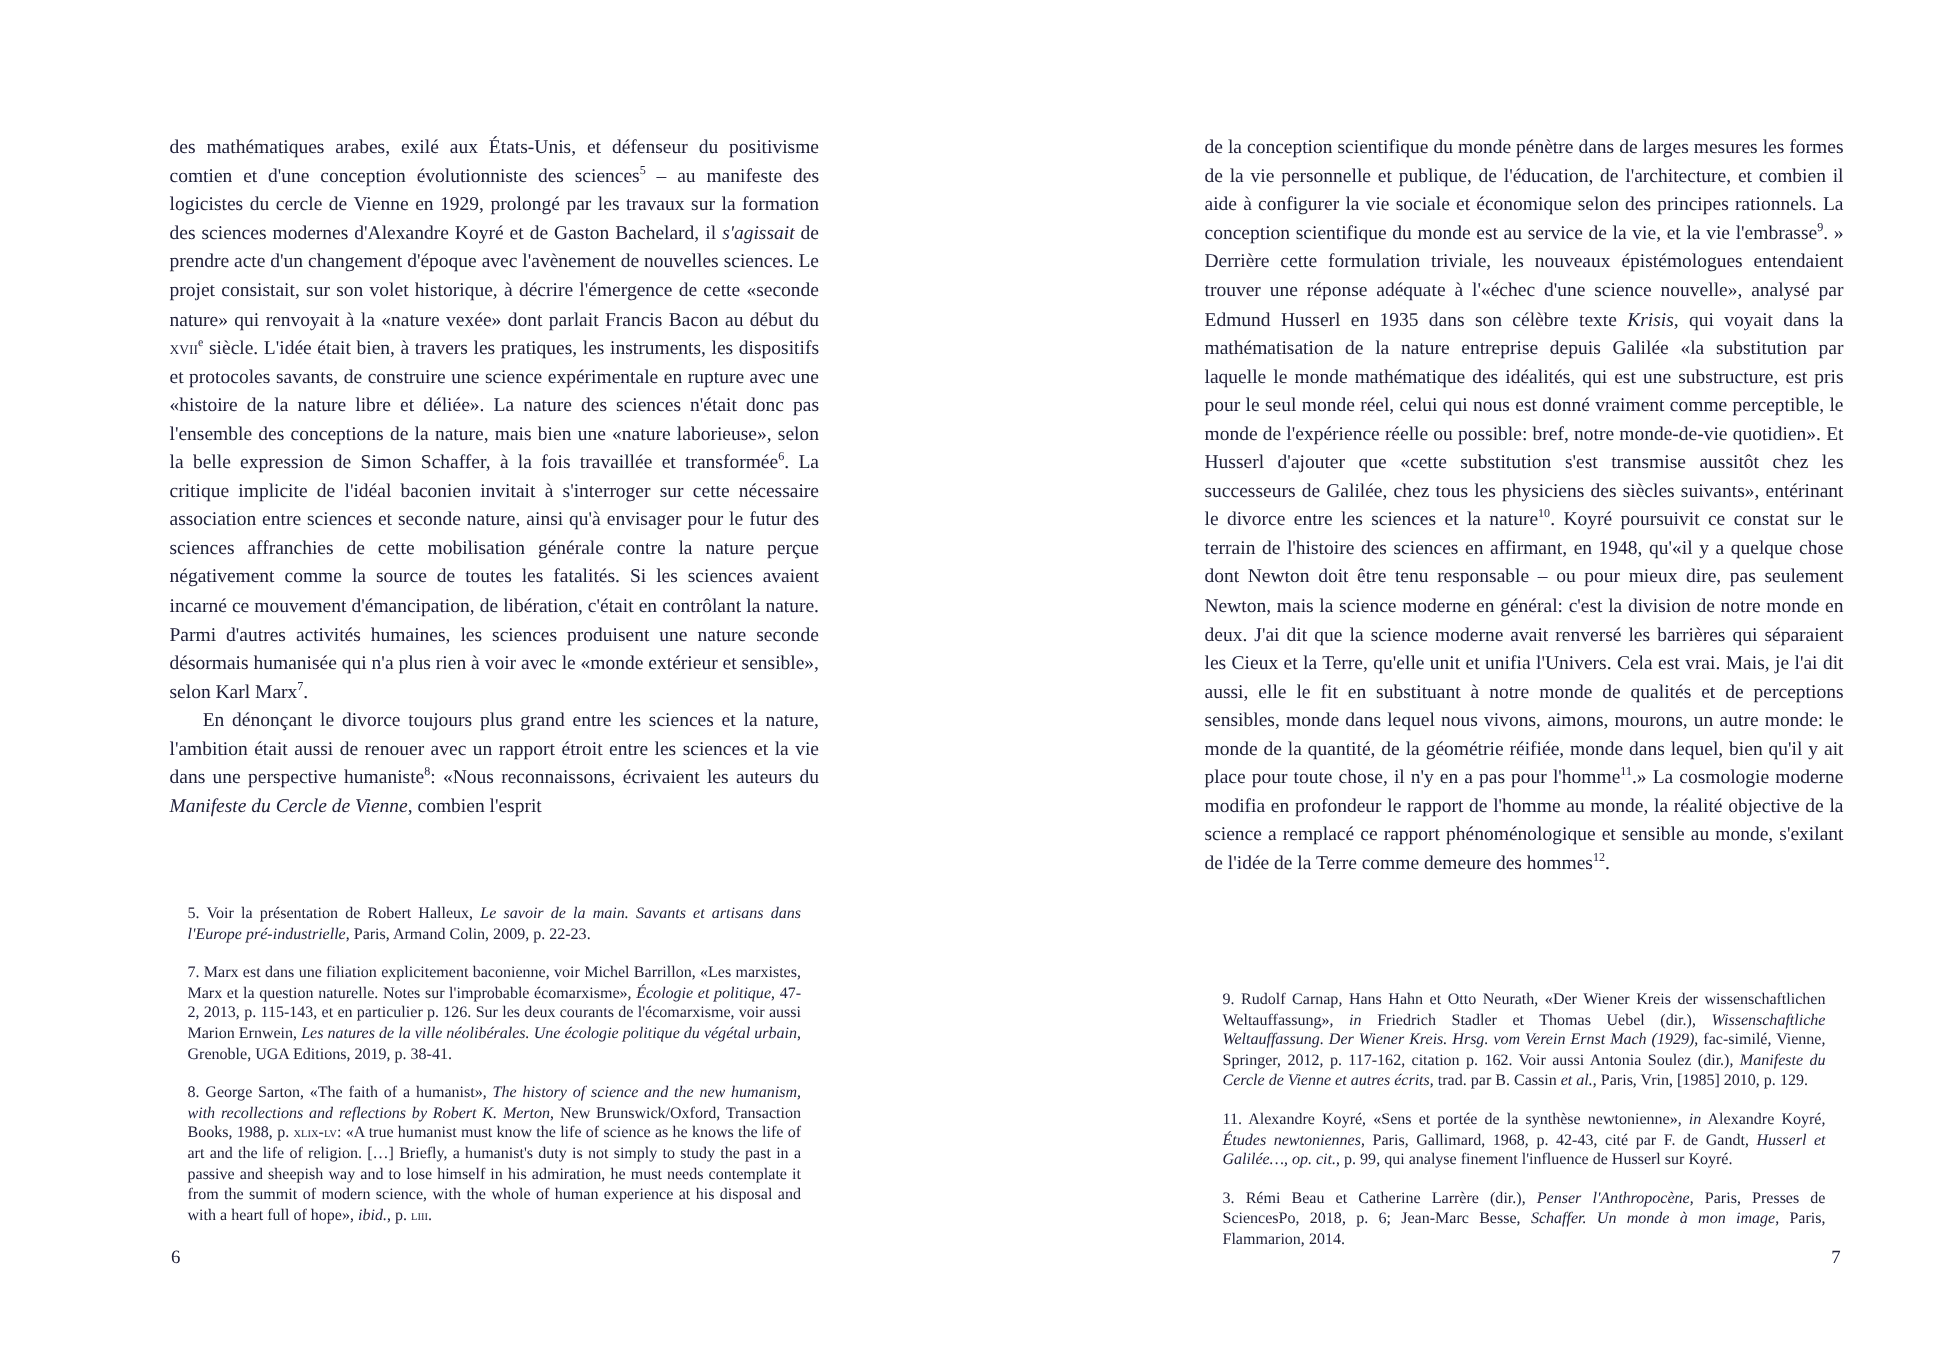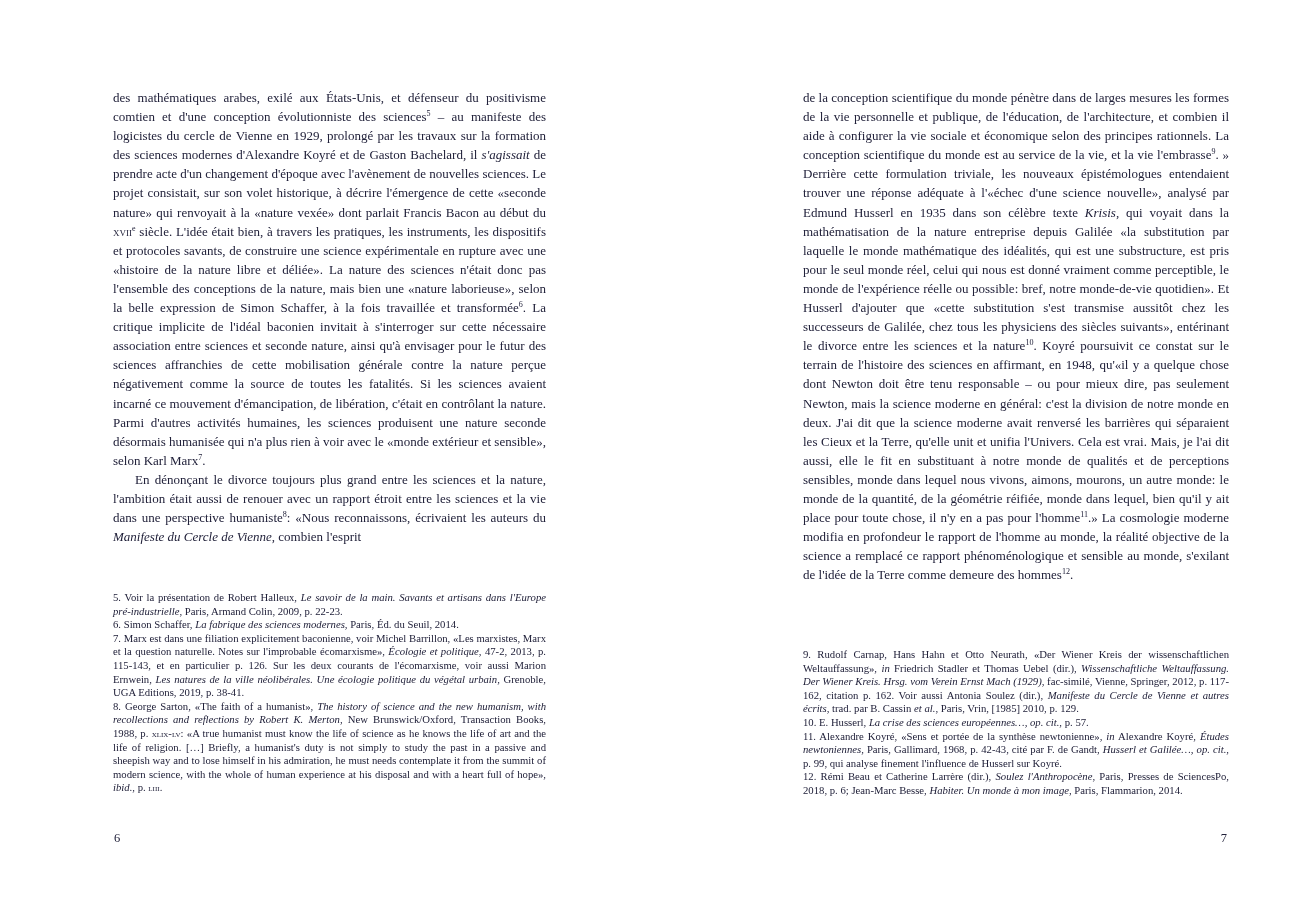--- a/index.html
+++ b/index.html
@@ -27,21 +27,21 @@
   .para.indent { text-indent:1.7em; }
 
   .footnotes {
     position:absolute; left:0; right:0;
     font-size:10.7px; line-height:13.6px;
     text-align:justify;
     hyphens:auto; -webkit-hyphens:auto;
   }
   .page-left  .footnotes { top:591px; }
   .page-right .footnotes { top:648px; }
-  .footnote { margin:0; }
+  .footnote { margin:12px; }
 
   .page-number { position:absolute; top:831px; font-size:12.5px; }
   .page-left  .page-number { left:1px; text-align:left; }
   .page-right .page-number { right:2px; text-align:right; }
 
   .run-i   { font-style:italic; }
   .run-sup { vertical-align:super; font-size:0.62em; line-height:0; }
   .run-sc  { font-variant:small-caps; }
 </style>
 </head>
@@ -49,33 +49,31 @@
 
 <div class="spread">
 
   <section class="page page-left">
     <div class="body-text">
       <p class="para" lang="fr"><span>des mathématiques arabes, exilé aux États-Unis, et défenseur du positivisme comtien et d'une conception évolutionniste des sciences</span><span class="run-sup">5</span><span> – au manifeste des logicistes du cercle de Vienne en 1929, prolongé par les travaux sur la formation des sciences modernes d'Alexandre Koyré et de Gaston Bachelard, il </span><span class="run-i">s'agissait</span><span> de prendre acte d'un changement d'époque avec l'avènement de nouvelles sciences. Le projet consistait, sur son volet historique, à décrire l'émergence de cette «seconde nature» qui renvoyait à la «nature vexée» dont parlait Francis Bacon au début du </span><span class="run-sc">xvii</span><span class="run-sup">e</span><span> siècle. L'idée était bien, à travers les pratiques, les instruments, les dispositifs et protocoles savants, de construire une science expérimentale en rupture avec une «histoire de la nature libre et déliée». La nature des sciences n'était donc pas l'ensemble des conceptions de la nature, mais bien une «nature laborieuse», selon la belle expression de Simon Schaffer, à la fois travaillée et transformée</span><span class="run-sup">6</span><span>. La critique implicite de l'idéal baconien invitait à s'interroger sur cette nécessaire association entre sciences et seconde nature, ainsi qu'à envisager pour le futur des sciences affranchies de cette mobilisation générale contre la nature perçue négativement comme la source de toutes les fatalités. Si les sciences avaient incarné ce mouvement d'émancipation, de libération, c'était en contrôlant la nature. Parmi d'autres activités humaines, les sciences produisent une nature seconde désormais humanisée qui n'a plus rien à voir avec le «monde extérieur et sensible», selon Karl Marx</span><span class="run-sup">7</span><span>.</span></p>
       <p class="para indent" lang="fr"><span>En dénonçant le divorce toujours plus grand entre les sciences et la nature, l'ambition était aussi de renouer avec un rapport étroit entre les sciences et la vie dans une perspective humaniste</span><span class="run-sup">8</span><span>: «Nous reconnaissons, écrivaient les auteurs du </span><span class="run-i">Manifeste du Cercle de Vienne</span><span>, combien l'esprit</span></p>
     </div>
     <div class="footnotes">
       <p class="footnote" lang="fr"><span>5. Voir la présentation de Robert Halleux, </span><span class="run-i">Le savoir de la main. Savants et artisans dans l'Europe pré-industrielle</span><span>, Paris, Armand Colin, 2009, p. 22-23.</span></p>
-      <p class="footnote" lang="fr"><span>6. Simon Schaffer, </span><span class="run-i">La fabrique des sciences modernes</span><span>, Paris, Éd. du Seuil, 2014.</span></p>
       <p class="footnote" lang="fr"><span>7. Marx est dans une filiation explicitement baconienne, voir Michel Barrillon, «Les marxistes, Marx et la question naturelle. Notes sur l'improbable écomarxisme», </span><span class="run-i">Écologie et politique</span><span>, 47-2, 2013, p. 115-143, et en particulier p. 126. Sur les deux courants de l'écomarxisme, voir aussi Marion Ernwein, </span><span class="run-i">Les natures de la ville néolibérales. Une écologie politique du végétal urbain</span><span>, Grenoble, UGA Editions, 2019, p. 38-41.</span></p>
       <p class="footnote" lang="en"><span>8. George Sarton, «The faith of a humanist», </span><span class="run-i">The history of science and the new humanism, with recollections and reflections by Robert K. Merton</span><span>, New Brunswick/Oxford, Transaction Books, 1988, p. </span><span class="run-sc">xlix-lv</span><span>: «A true humanist must know the life of science as he knows the life of art and the life of religion. […] Briefly, a humanist's duty is not simply to study the past in a passive and sheepish way and to lose himself in his admiration, he must needs contemplate it from the summit of modern science, with the whole of human experience at his disposal and with a heart full of hope», </span><span class="run-i">ibid.</span><span>, p. </span><span class="run-sc">liii</span><span>.</span></p>
     </div>
     <div class="page-number">6</div>
   </section>
 
   <section class="page page-right">
     <div class="body-text">
       <p class="para" lang="fr"><span>de la conception scientifique du monde pénètre dans de larges mesures les formes de la vie personnelle et publique, de l'éducation, de l'architecture, et combien il aide à configurer la vie sociale et économique selon des principes rationnels. La conception scientifique du monde est au service de la vie, et la vie l'embrasse</span><span class="run-sup">9</span><span>. » Derrière cette formulation triviale, les nouveaux épistémologues entendaient trouver une réponse adéquate à l'«échec d'une science nouvelle», analysé par Edmund Husserl en 1935 dans son célèbre texte </span><span class="run-i">Krisis</span><span>, qui voyait dans la mathématisation de la nature entreprise depuis Galilée «la substitution par laquelle le monde mathématique des idéalités, qui est une substructure, est pris pour le seul monde réel, celui qui nous est donné vraiment comme perceptible, le monde de l'expérience réelle ou possible: bref, notre monde-de-vie quotidien». Et Husserl d'ajouter que «cette substitution s'est transmise aussitôt chez les successeurs de Galilée, chez tous les physiciens des siècles suivants», entérinant le divorce entre les sciences et la nature</span><span class="run-sup">10</span><span>. Koyré poursuivit ce constat sur le terrain de l'histoire des sciences en affirmant, en 1948, qu'«il y a quelque chose dont Newton doit être tenu responsable – ou pour mieux dire, pas seulement Newton, mais la science moderne en général: c'est la division de notre monde en deux. J'ai dit que la science moderne avait renversé les barrières qui séparaient les Cieux et la Terre, qu'elle unit et unifia l'Univers. Cela est vrai. Mais, je l'ai dit aussi, elle le fit en substituant à notre monde de qualités et de perceptions sensibles, monde dans lequel nous vivons, aimons, mourons, un autre monde: le monde de la quantité, de la géométrie réifiée, monde dans lequel, bien qu'il y ait place pour toute chose, il n'y en a pas pour l'homme</span><span class="run-sup">11</span><span>.» La cosmologie moderne modifia en profondeur le rapport de l'homme au monde, la réalité objective de la science a remplacé ce rapport phénoménologique et sensible au monde, s'exilant de l'idée de la Terre comme demeure des hommes</span><span class="run-sup">12</span><span>.</span></p>
     </div>
     <div class="footnotes">
       <p class="footnote" lang="fr"><span>9. Rudolf Carnap, Hans Hahn et Otto Neurath, «Der Wiener Kreis der wissenschaftlichen Weltauffassung», </span><span class="run-i">in</span><span> Friedrich Stadler et Thomas Uebel (dir.), </span><span class="run-i">Wissenschaftliche Weltauffassung. Der Wiener Kreis. Hrsg. vom Verein Ernst Mach (1929)</span><span>, fac-similé, Vienne, Springer, 2012, p. 117-162, citation p. 162. Voir aussi Antonia Soulez (dir.), </span><span class="run-i">Manifeste du Cercle de Vienne et autres écrits</span><span>, trad. par B. Cassin </span><span class="run-i">et al.</span><span>, Paris, Vrin, [1985] 2010, p. 129.</span></p>
-      <p class="footnote" lang="fr"><span>10. E. Husserl, </span><span class="run-i">La crise des sciences européennes…, op. cit.</span><span>, p. 57.</span></p>
       <p class="footnote" lang="fr"><span>11. Alexandre Koyré, «Sens et portée de la synthèse newtonienne», </span><span class="run-i">in</span><span> Alexandre Koyré, </span><span class="run-i">Études newtoniennes</span><span>, Paris, Gallimard, 1968, p. 42-43, cité par F. de Gandt, </span><span class="run-i">Husserl et Galilée…, op. cit.</span><span>, p. 99, qui analyse finement l'influence de Husserl sur Koyré.</span></p>
-      <p class="footnote" lang="fr"><span>12. Rémi Beau et Catherine Larrère (dir.), </span><span class="run-i">Soulez l'Anthropocène</span><span>, Paris, Presses de SciencesPo, 2018, p. 6; Jean-Marc Besse, </span><span class="run-i">Habiter. Un monde à mon image</span><span>, Paris, Flammarion, 2014.</span></p>
+      <p class="footnote" lang="fr"><span>3. Rémi Beau et Catherine Larrère (dir.), </span><span class="run-i">Penser l'Anthropocène</span><span>, Paris, Presses de SciencesPo, 2018, p. 6; Jean-Marc Besse, </span><span class="run-i">Schaffer. Un monde à mon image</span><span>, Paris, Flammarion, 2014.</span></p>
     </div>
     <div class="page-number">7</div>
   </section>
 
 </div>
 
 </body></html>

